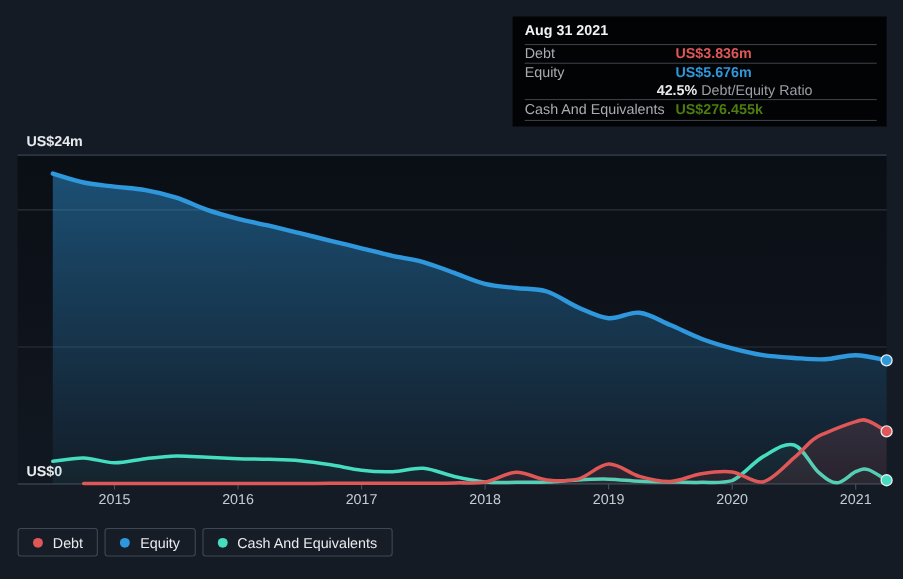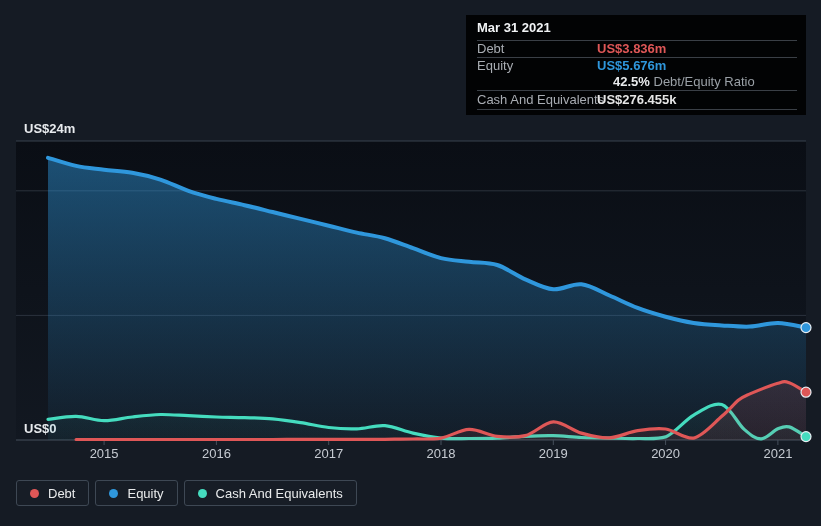--- a/index.html
+++ b/index.html
@@ -19,22 +19,22 @@
   .tt-title{
     height:25px;line-height:26px;font-weight:bold;color:#f1f3f5;
     border-bottom:1px solid #3a3f46;
   }
   .tt-row{position:relative;border-bottom:1px solid #3a3f46;}
   .tt-row-debt{height:16px;line-height:16px;}
   .tt-row-equity{height:32px;}
   .tt-row-equity .tt-line{height:16px;line-height:16px;position:relative;}
   .tt-row-cash{height:18px;line-height:18px;}
   .tt-label{color:#a9adb3;}
-  .tt-value{position:absolute;left:120px;top:0;font-weight:bold;}
-  .tt-sub{position:absolute;left:136px;top:16px;height:16px;line-height:16px;color:#9aa0a6;}
+  .tt-value{position:absolute;left:137px;top:0;font-weight:bold;}
+  .tt-sub{position:absolute;left:120px;top:16px;height:16px;line-height:16px;color:#9aa0a6;}
   .tt-sub-bold{color:#e8eaec;font-weight:bold;}
   
   .legend{
     position:absolute;left:16px;top:480px;display:flex;gap:6px;z-index:4;
   }
   .legend-item{
     display:flex;align-items:center;gap:9px;height:26px;
     padding:0 13px;border:1px solid #3e4854;border-radius:3px;
     background:rgba(255,255,255,0.01);
     color:#e9ebec;font-size:13px;cursor:pointer;box-sizing:border-box;
@@ -89,35 +89,35 @@
     <path d="M48.0,419.4C52.7,418.9 66.7,416.1 76.1,416.3C85.4,416.5 94.8,420.6 104.1,420.7C113.5,420.8 122.9,418.0 132.2,417.0C141.6,415.9 150.9,414.7 160.3,414.5C169.7,414.3 179.0,415.3 188.4,415.7C197.7,416.1 207.1,416.6 216.4,417.0C225.8,417.3 235.2,417.3 244.5,417.6C253.9,417.9 263.2,418.0 272.6,418.8C282.0,419.7 291.3,421.1 300.7,422.6C310.0,424.0 319.4,426.5 328.7,427.5C338.1,428.6 347.5,429.1 356.8,428.8C366.2,428.5 375.5,424.9 384.9,425.7C394.2,426.4 403.6,431.1 413.0,433.1C422.3,435.2 431.7,437.2 441.0,438.1C450.4,439.0 459.8,438.5 469.1,438.5C478.5,438.5 487.8,438.5 497.2,438.1C506.5,437.8 515.9,436.7 525.3,436.3C534.6,435.8 544.0,435.4 553.3,435.6C562.7,435.8 572.0,437.1 581.4,437.5C590.8,437.9 600.1,438.0 609.5,438.1C618.8,438.3 628.2,438.7 637.6,438.5C646.9,438.3 656.3,439.5 665.6,436.9C675.0,433.0 684.3,420.5 693.7,415.1C703.1,409.7 713.4,402.1 721.8,404.5C730.2,406.9 737.7,423.7 744.2,429.4C750.8,435.1 755.5,438.9 761.1,438.8C766.7,438.7 773.2,430.8 777.9,428.8C782.6,426.8 784.5,425.6 789.2,426.9C793.8,428.2 803.2,435.0 806.0,436.6L806.0,440 L48.0,440 Z" fill="url(#g-cash)" stroke="none"></path>
     <path d="M48.0,419.4C52.7,418.9 66.7,416.1 76.1,416.3C85.4,416.5 94.8,420.6 104.1,420.7C113.5,420.8 122.9,418.0 132.2,417.0C141.6,415.9 150.9,414.7 160.3,414.5C169.7,414.3 179.0,415.3 188.4,415.7C197.7,416.1 207.1,416.6 216.4,417.0C225.8,417.3 235.2,417.3 244.5,417.6C253.9,417.9 263.2,418.0 272.6,418.8C282.0,419.7 291.3,421.1 300.7,422.6C310.0,424.0 319.4,426.5 328.7,427.5C338.1,428.6 347.5,429.1 356.8,428.8C366.2,428.5 375.5,424.9 384.9,425.7C394.2,426.4 403.6,431.1 413.0,433.1C422.3,435.2 431.7,437.2 441.0,438.1C450.4,439.0 459.8,438.5 469.1,438.5C478.5,438.5 487.8,438.5 497.2,438.1C506.5,437.8 515.9,436.7 525.3,436.3C534.6,435.8 544.0,435.4 553.3,435.6C562.7,435.8 572.0,437.1 581.4,437.5C590.8,437.9 600.1,438.0 609.5,438.1C618.8,438.3 628.2,438.7 637.6,438.5C646.9,438.3 656.3,439.5 665.6,436.9C675.0,433.0 684.3,420.5 693.7,415.1C703.1,409.7 713.4,402.1 721.8,404.5C730.2,406.9 737.7,423.7 744.2,429.4C750.8,435.1 755.5,438.9 761.1,438.8C766.7,438.7 773.2,430.8 777.9,428.8C782.6,426.8 784.5,425.6 789.2,426.9C793.8,428.2 803.2,435.0 806.0,436.6" fill="none" stroke="#45dcbf" stroke-width="3.2" stroke-linecap="round" stroke-linejoin="round"></path>
     <path d="M76.1,439.5C80.8,439.5 94.8,439.5 104.1,439.5C113.5,439.5 122.9,439.5 132.2,439.5C141.6,439.5 150.9,439.5 160.3,439.5C169.7,439.5 179.0,439.5 188.4,439.5C197.7,439.5 207.1,439.5 216.4,439.5C225.8,439.5 235.2,439.5 244.5,439.5C253.9,439.5 263.2,439.5 272.6,439.5C282.0,439.5 291.3,439.4 300.7,439.4C310.0,439.4 319.4,439.4 328.7,439.4C338.1,439.4 347.5,439.4 356.8,439.4C366.2,439.4 375.5,439.3 384.9,439.3C394.2,439.2 403.6,439.2 413.0,439.0C422.3,438.8 431.7,439.5 441.0,438.1C450.4,436.5 459.8,429.7 469.1,429.4C478.5,429.1 487.8,435.2 497.2,436.3C506.5,437.3 515.9,438.0 525.3,435.6C534.6,433.3 544.0,422.4 553.3,421.9C562.7,421.5 572.0,430.5 581.4,433.1C590.8,435.8 600.1,438.2 609.5,437.8C618.8,437.3 628.2,432.1 637.6,430.7C646.9,429.2 656.3,427.8 665.6,429.0C675.0,430.3 684.3,439.5 693.7,438.1C703.1,436.0 714.3,422.7 721.8,416.3C729.3,410.0 733.9,403.9 738.6,400.1C743.3,396.4 743.3,396.7 749.9,393.9C756.4,391.1 771.4,385.2 777.9,383.3C784.5,381.4 784.5,381.2 789.2,382.7C793.8,384.2 803.2,390.6 806.0,392.2L806.0,440 L76.1,440 Z" fill="url(#g-debt)" stroke="none"></path>
     <path d="M76.1,439.5C80.8,439.5 94.8,439.5 104.1,439.5C113.5,439.5 122.9,439.5 132.2,439.5C141.6,439.5 150.9,439.5 160.3,439.5C169.7,439.5 179.0,439.5 188.4,439.5C197.7,439.5 207.1,439.5 216.4,439.5C225.8,439.5 235.2,439.5 244.5,439.5C253.9,439.5 263.2,439.5 272.6,439.5C282.0,439.5 291.3,439.4 300.7,439.4C310.0,439.4 319.4,439.4 328.7,439.4C338.1,439.4 347.5,439.4 356.8,439.4C366.2,439.4 375.5,439.3 384.9,439.3C394.2,439.2 403.6,439.2 413.0,439.0C422.3,438.8 431.7,439.5 441.0,438.1C450.4,436.5 459.8,429.7 469.1,429.4C478.5,429.1 487.8,435.2 497.2,436.3C506.5,437.3 515.9,438.0 525.3,435.6C534.6,433.3 544.0,422.4 553.3,421.9C562.7,421.5 572.0,430.5 581.4,433.1C590.8,435.8 600.1,438.2 609.5,437.8C618.8,437.3 628.2,432.1 637.6,430.7C646.9,429.2 656.3,427.8 665.6,429.0C675.0,430.3 684.3,439.5 693.7,438.1C703.1,436.0 714.3,422.7 721.8,416.3C729.3,410.0 733.9,403.9 738.6,400.1C743.3,396.4 743.3,396.7 749.9,393.9C756.4,391.1 771.4,385.2 777.9,383.3C784.5,381.4 784.5,381.2 789.2,382.7C793.8,384.2 803.2,390.6 806.0,392.2" fill="none" stroke="#df5757" stroke-width="3.2" stroke-linecap="round" stroke-linejoin="round"></path>
     <circle cx="806.0" cy="327.6" r="5" fill="#2f97dc" stroke="#e9eef3" stroke-width="1.2"></circle>
     <circle cx="806.0" cy="436.6" r="5" fill="#45dcbf" stroke="#e9eef3" stroke-width="1.2"></circle>
     <circle cx="806.0" cy="392.2" r="5" fill="#df5757" stroke="#e9eef3" stroke-width="1.2"></circle>
   </svg>
 
 <div class="tooltip">
-  <div class="tt-title">Mar 31 2021</div>
+  <div class="tt-title">Aug 31 2021</div>
   <div class="tt-row tt-row-debt">
     <span class="tt-label">Debt</span>
     <span class="tt-value" style="color: rgb(223, 87, 87);">US$3.836m</span>
   </div>
   <div class="tt-row tt-row-equity">
     <div class="tt-line">
       <span class="tt-label">Equity</span>
       <span class="tt-value" style="color: rgb(47, 151, 220);">US$5.676m</span>
     </div>
     <div class="tt-sub"><span class="tt-sub-bold">42.5%</span><span> Debt/Equity Ratio</span></div>
   </div>
   <div class="tt-row tt-row-cash">
     <span class="tt-label">Cash And Equivalents</span>
-    <span class="tt-value" style="color: #e5e5e5;">US$276.455k</span>
+    <span class="tt-value" style="color: #4d7c0f;">US$276.455k</span>
   </div>
 </div>
 
 <div class="legend">
   <div class="legend-item">
     <span class="legend-dot" style="background: rgb(223, 87, 87);"></span>
     <span>Debt</span>
   </div>
   <div class="legend-item">
     <span class="legend-dot" style="background: rgb(47, 151, 220);"></span>

